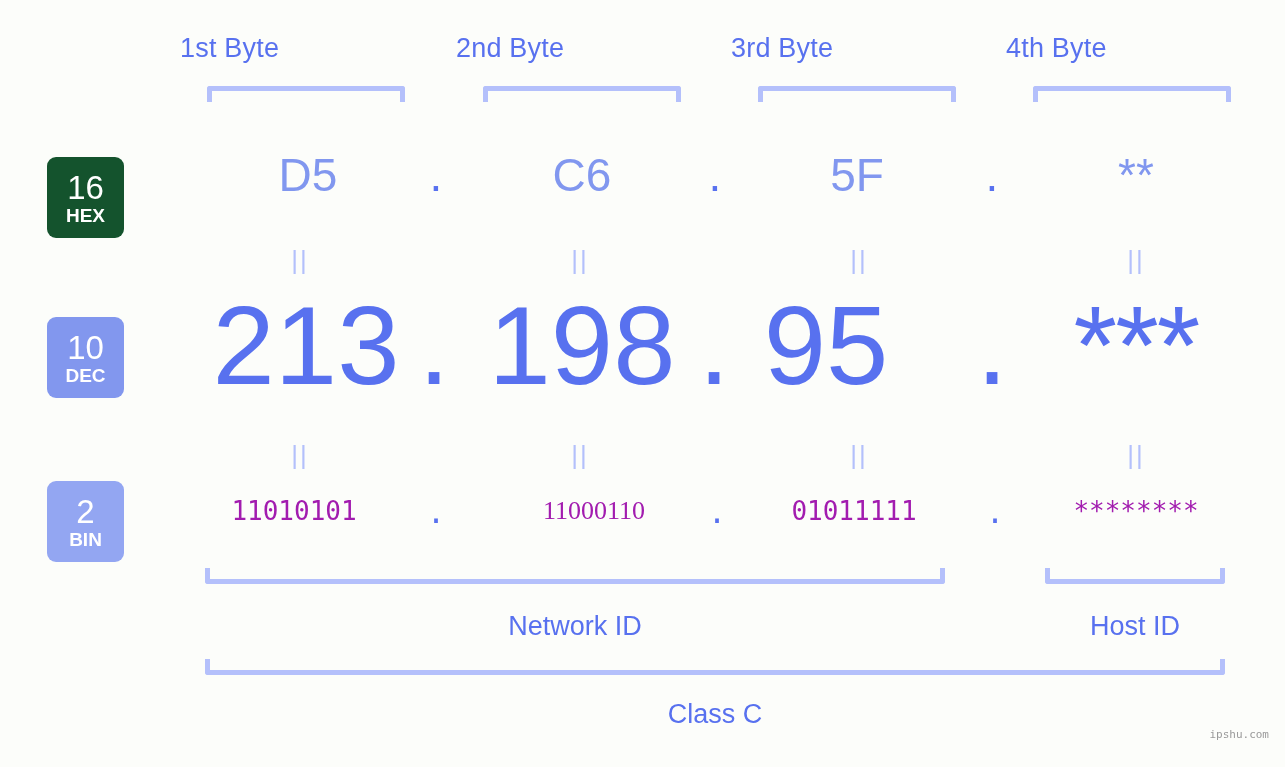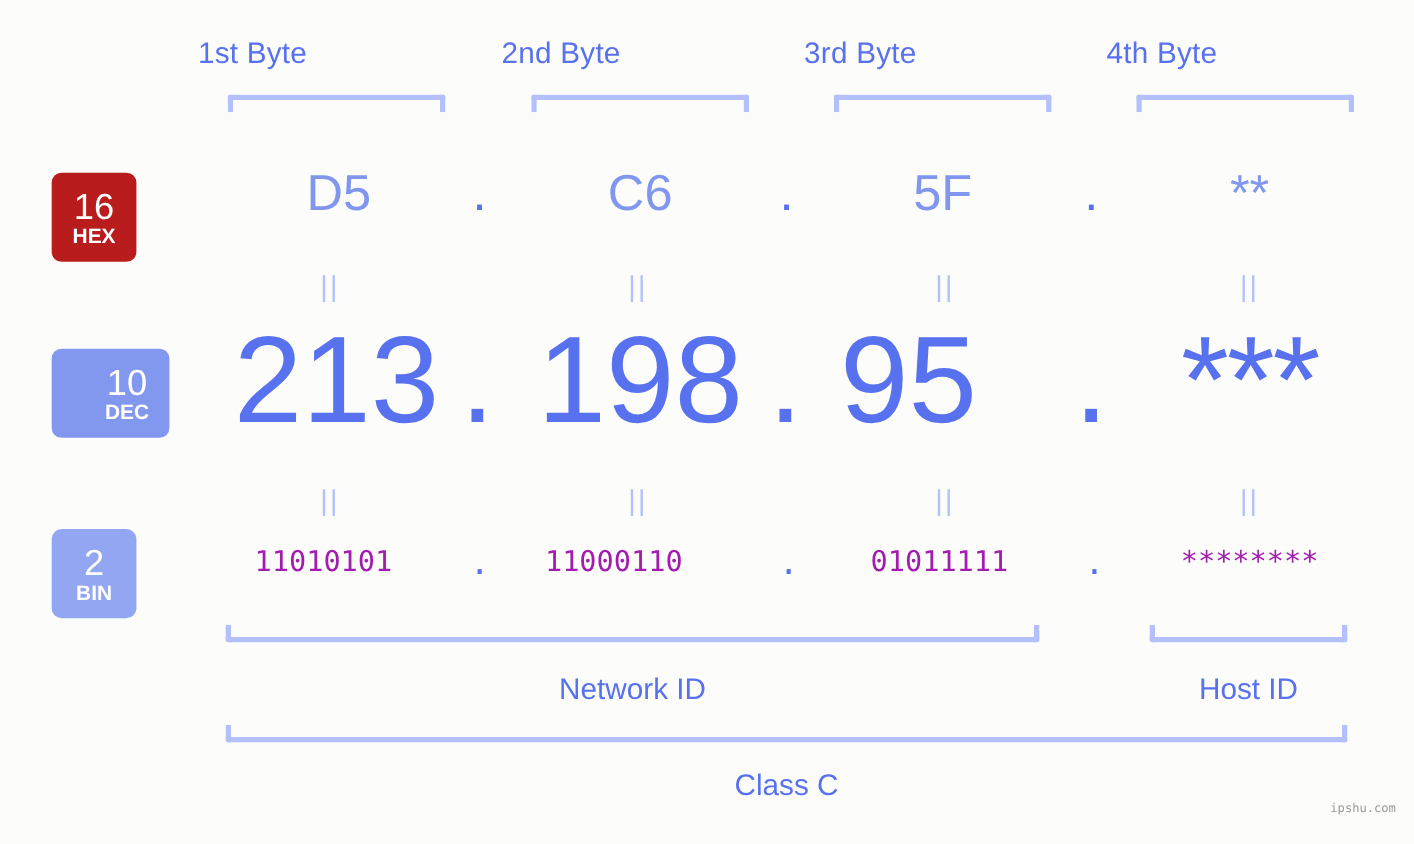--- a/index.html
+++ b/index.html
@@ -66,22 +66,22 @@
   }
   .badge .num {
     font-size: 33px;
     font-weight: 400;
     margin-bottom: 2px;
   }
   .badge .abbr {
     font-size: 19px;
     font-weight: 700;
   }
-  .badge-hex { top: 157px; background: #b91c1c; }
-  .badge-dec { top: 317px; background: #8297ee; padding-left: 30px; }
+  .badge-hex { top: 157px; background: #14532d; }
+  .badge-dec { top: 317px; background: #8297ee; }
   .badge-bin { top: 481px; background: #93a6f2; }
 
   
   .row {
     position: absolute;
     left: 0;
     width: 1285px;
     height: 0;
   }
   .cell {
@@ -243,21 +243,21 @@
   </div>
 
   <div class="eq eq-bot" style="left:170px;">||</div>
   <div class="eq eq-bot" style="left:450px;">||</div>
   <div class="eq eq-bot" style="left:729px;">||</div>
   <div class="eq eq-bot" style="left:1006px;">||</div>
 
   <div class="row row-bin">
     <div class="cell" style="left:164px;">11010101</div>
     <div class="cell dot" style="left:416px;">.</div>
-    <div class="cell" style="left:428px;">11000110</div>
+    <div class="cell" style="left:464px;font-family:Liberation Serif, serif;">11000110</div>
     <div class="cell dot" style="left:697px;">.</div>
     <div class="cell" style="left:724px;">01011111</div>
     <div class="cell dot" style="left:975px;">.</div>
     <div class="cell stars-bin" style="left:1006px;">********</div>
   </div>
 
   <div class="bot-bracket" style="left:205px; width:740px; top:568px;"></div>
   <div class="bot-bracket" style="left:1045px; width:180px; top:568px;"></div>
 
   <div class="bot-label" style="left:1045px; width:180px; top:611px;">Host ID</div>

